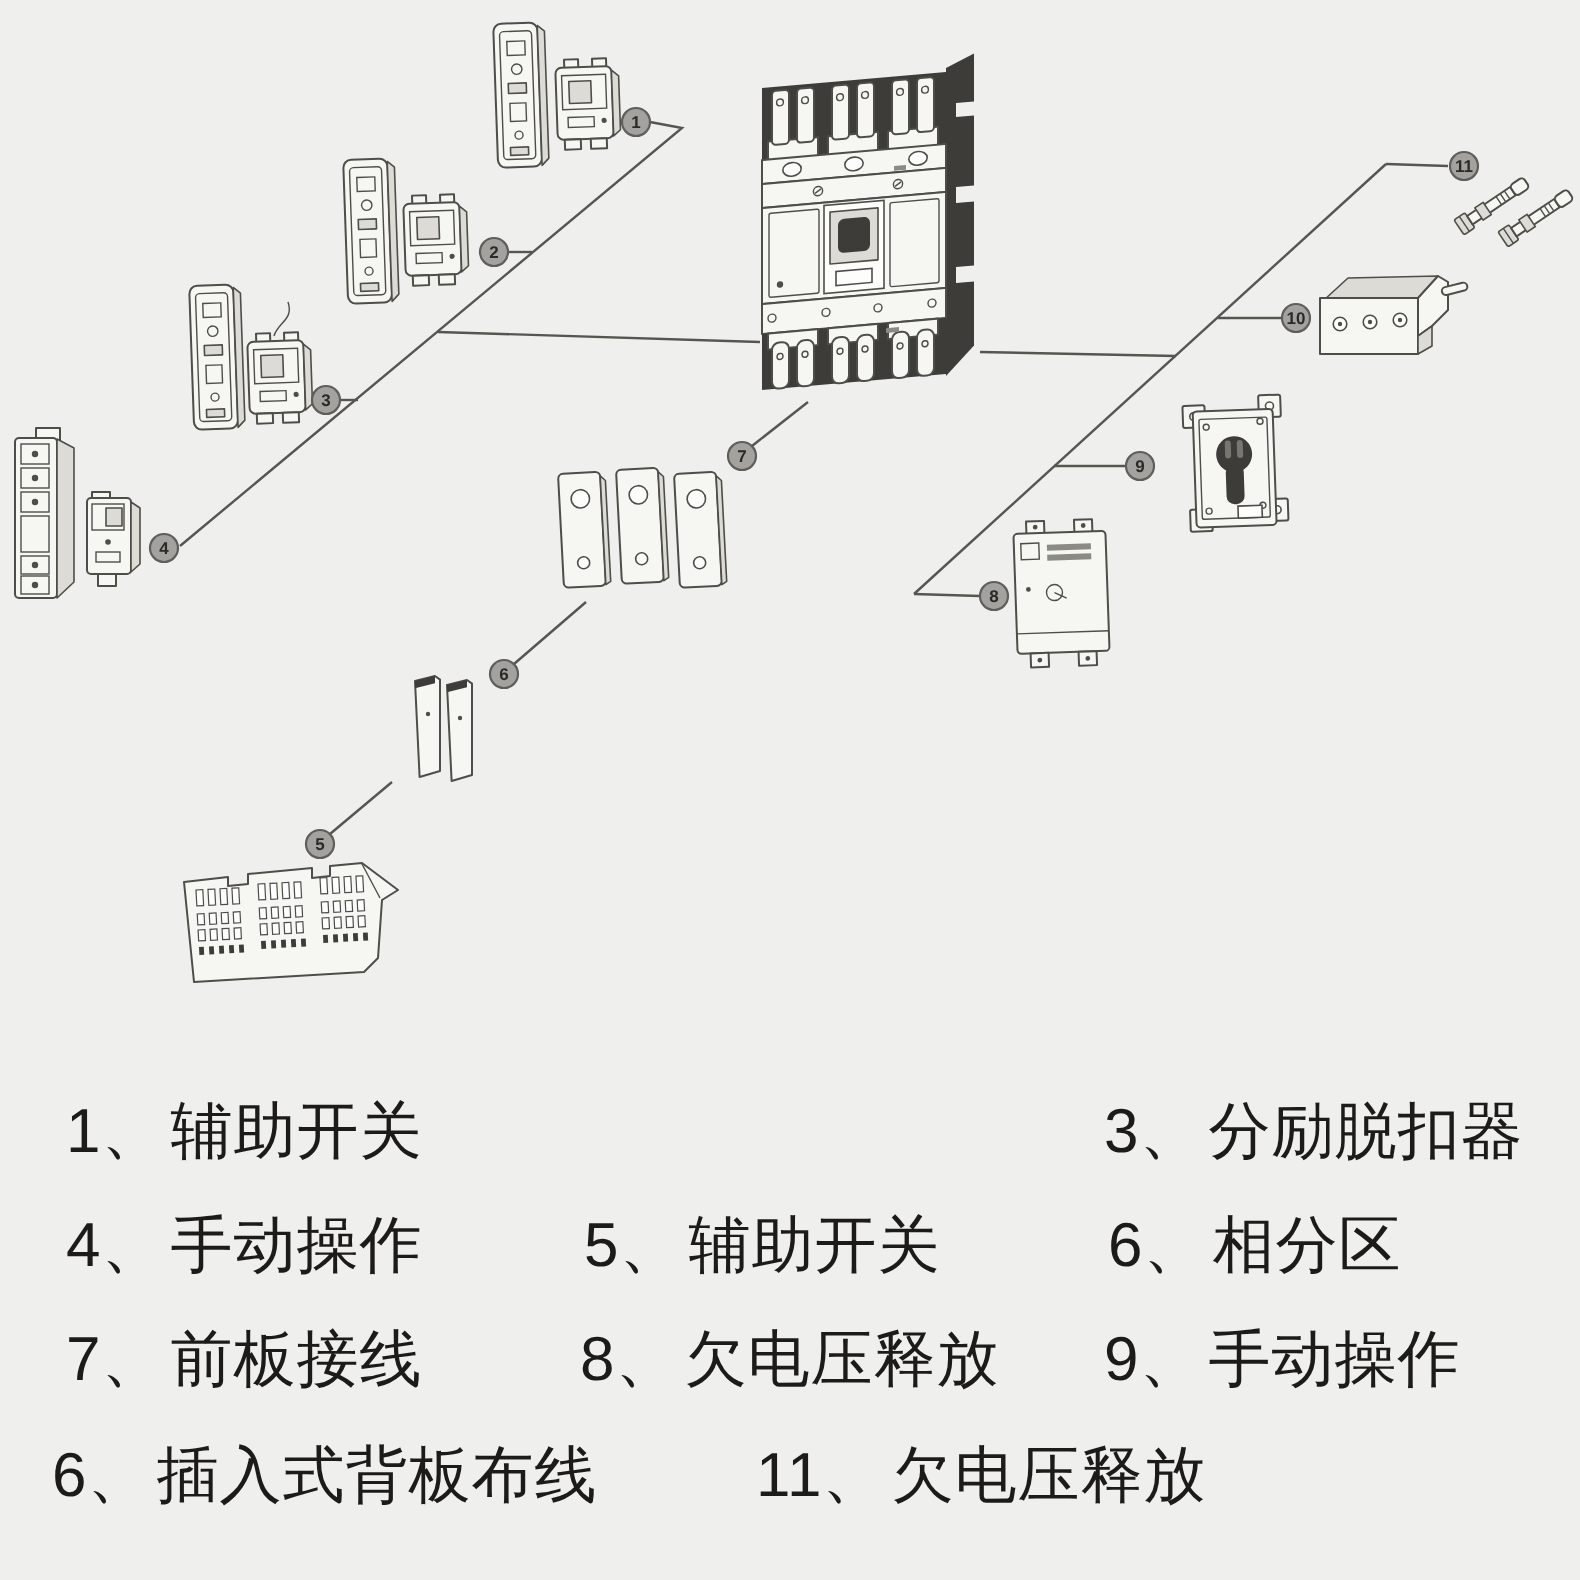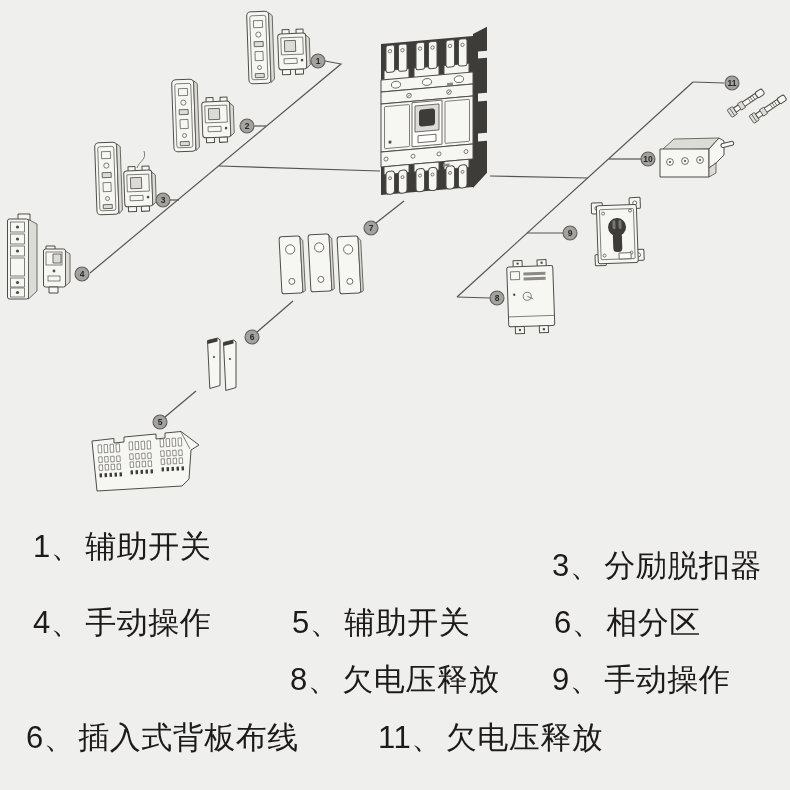--- a/index.html
+++ b/index.html
@@ -349,24 +349,25 @@
           <text class="bt" dy="3.2">10</text>
         </g>
     <g transform="translate(732,83)">
           <circle class="badge" r="7"></circle>
           <text class="bt" dy="3.2">11</text>
         </g>
   </g>
 </svg>
 
 <div class="legend">
-  <div class="legend-item" style="left:33px;top:526px"><span class="num">1、</span><span>辅助开关</span></div>
+  <div class="legend-item" style="left:33px;top:545px"><span class="num">1、</span><span>辅助开关</span></div>
   <div class="legend-item" style="left:552px;top:545px"><span class="num">3、</span><span>分励脱扣器</span></div>
   <div class="legend-item" style="left:33px;top:602px"><span class="num">4、</span><span>手动操作</span></div>
   <div class="legend-item" style="left:292px;top:602px"><span class="num">5、</span><span>辅助开关</span></div>
   <div class="legend-item" style="left:554px;top:602px"><span class="num">6、</span><span>相分区</span></div>
+  <div class="legend-item" style="left:33px;top:659px"><span class="num">7、</span><span>前板接线</span></div>
   <div class="legend-item" style="left:290px;top:659px"><span class="num">8、</span><span>欠电压释放</span></div>
   <div class="legend-item" style="left:552px;top:659px"><span class="num">9、</span><span>手动操作</span></div>
   <div class="legend-item" style="left:26px;top:717px"><span class="num">6、</span><span>插入式背板布线</span></div>
   <div class="legend-item" style="left:378px;top:717px"><span class="num">11、</span><span>欠电压释放</span></div>
 </div>
 
 </div>
 
 </body></html>

